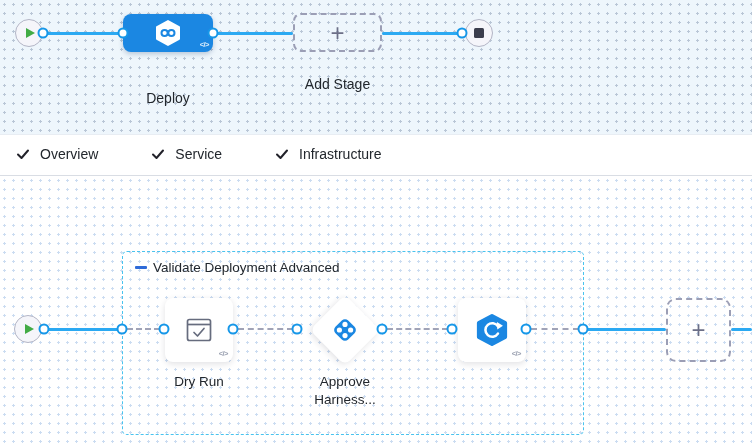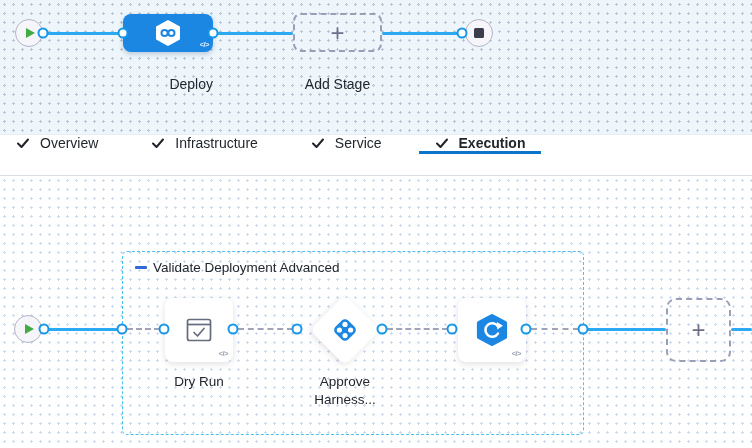--- a/index.html
+++ b/index.html
@@ -20,21 +20,21 @@
 
   
   .canvas-top{position:absolute;left:0;top:0;width:752px;height:134px;background:#eef6fc;
     background-image:radial-gradient(#b9c6d6 1px, transparent 1.3px);background-size:9px 9px;}
   .canvas-bottom{position:absolute;left:0;top:176px;width:752px;height:272px;background:#fff;
     background-image:radial-gradient(#cbdcf1 1px, transparent 1.3px);background-size:9px 9px;}
 
   
   .tabbar{position:absolute;left:0;top:134px;width:752px;height:42px;background:#fff;
     border-top:1px solid #e8edf3;border-bottom:1px solid #d9dde4;
-    display:flex;align-items:flex-start;gap:21px;}
+    display:flex;align-items:center;gap:21px;}
   .tab{display:flex;align-items:center;gap:10px;padding:0 16px;font-size:14px;color:var(--text-dark);
     font-weight:500;cursor:pointer;border-bottom:3px solid transparent;}
   .tab.active{font-weight:700;border-bottom:3px solid var(--underline);}
   .tab .chk{display:flex;align-items:center;}
 
   
   .round-node{position:absolute;width:28px;height:28px;border-radius:50%;background:#f5f5fa;
     border:1.5px solid #b3b5c6;display:flex;align-items:center;justify-content:center;}
   .play-tri{width:0;height:0;border-top:5.5px solid transparent;border-bottom:5.5px solid transparent;
     border-left:9px solid var(--play-green);margin-left:3px;}
@@ -102,55 +102,47 @@
 
   <div class="round-node" style="left:465px;top:19px;">
     <span class="stop-sq"></span>
   </div>
 
   <div class="port" style="left:43px;top:33px;"></div>
   <div class="port" style="left:123px;top:33px;"></div>
   <div class="port" style="left:213px;top:33px;"></div>
   <div class="port" style="left:462px;top:33px;"></div>
 
-  <div class="node-label" style="left:123px;top:76px;width:90px;text-align:right;">Deploy</div>
+  <div class="node-label" style="left:123px;top:90px;width:90px;">Deploy</div>
   <div class="node-label" style="left:293px;top:76px;width:89px;">Add Stage</div>
 
   <div class="tabbar">
     <div class="tab">
       <span class="chk">
         <svg width="14" height="14" viewBox="0 0 14 14">
             <path d="M2 7.5 L5.5 11 L12 3.5" fill="none" stroke="#22222a" stroke-width="2" stroke-linecap="round" stroke-linejoin="round"></path>
           </svg>
       </span>
       <span>Overview</span>
     </div>
     <div class="tab">
       <span class="chk">
         <svg width="14" height="14" viewBox="0 0 14 14">
             <path d="M2 7.5 L5.5 11 L12 3.5" fill="none" stroke="#22222a" stroke-width="2" stroke-linecap="round" stroke-linejoin="round"></path>
           </svg>
       </span>
-      <span>Infrastructure</span>
+      <span>Service</span>
     </div>
     <div class="tab">
       <span class="chk">
         <svg width="14" height="14" viewBox="0 0 14 14">
             <path d="M2 7.5 L5.5 11 L12 3.5" fill="none" stroke="#22222a" stroke-width="2" stroke-linecap="round" stroke-linejoin="round"></path>
           </svg>
       </span>
-      <span>Service</span>
-    </div>
-    <div class="tab active">
-      <span class="chk">
-        <svg width="14" height="14" viewBox="0 0 14 14">
-            <path d="M2 7.5 L5.5 11 L12 3.5" fill="none" stroke="#22222a" stroke-width="2" stroke-linecap="round" stroke-linejoin="round"></path>
-          </svg>
-      </span>
-      <span>Execution</span>
+      <span>Infrastructure</span>
     </div>
   </div>
 
   <div class="canvas-bottom"></div>
 
   <div class="group-box">
     <div class="group-label">
       <span class="collapse-dash"></span>
       <span>Validate Deployment Advanced</span>
     </div>

